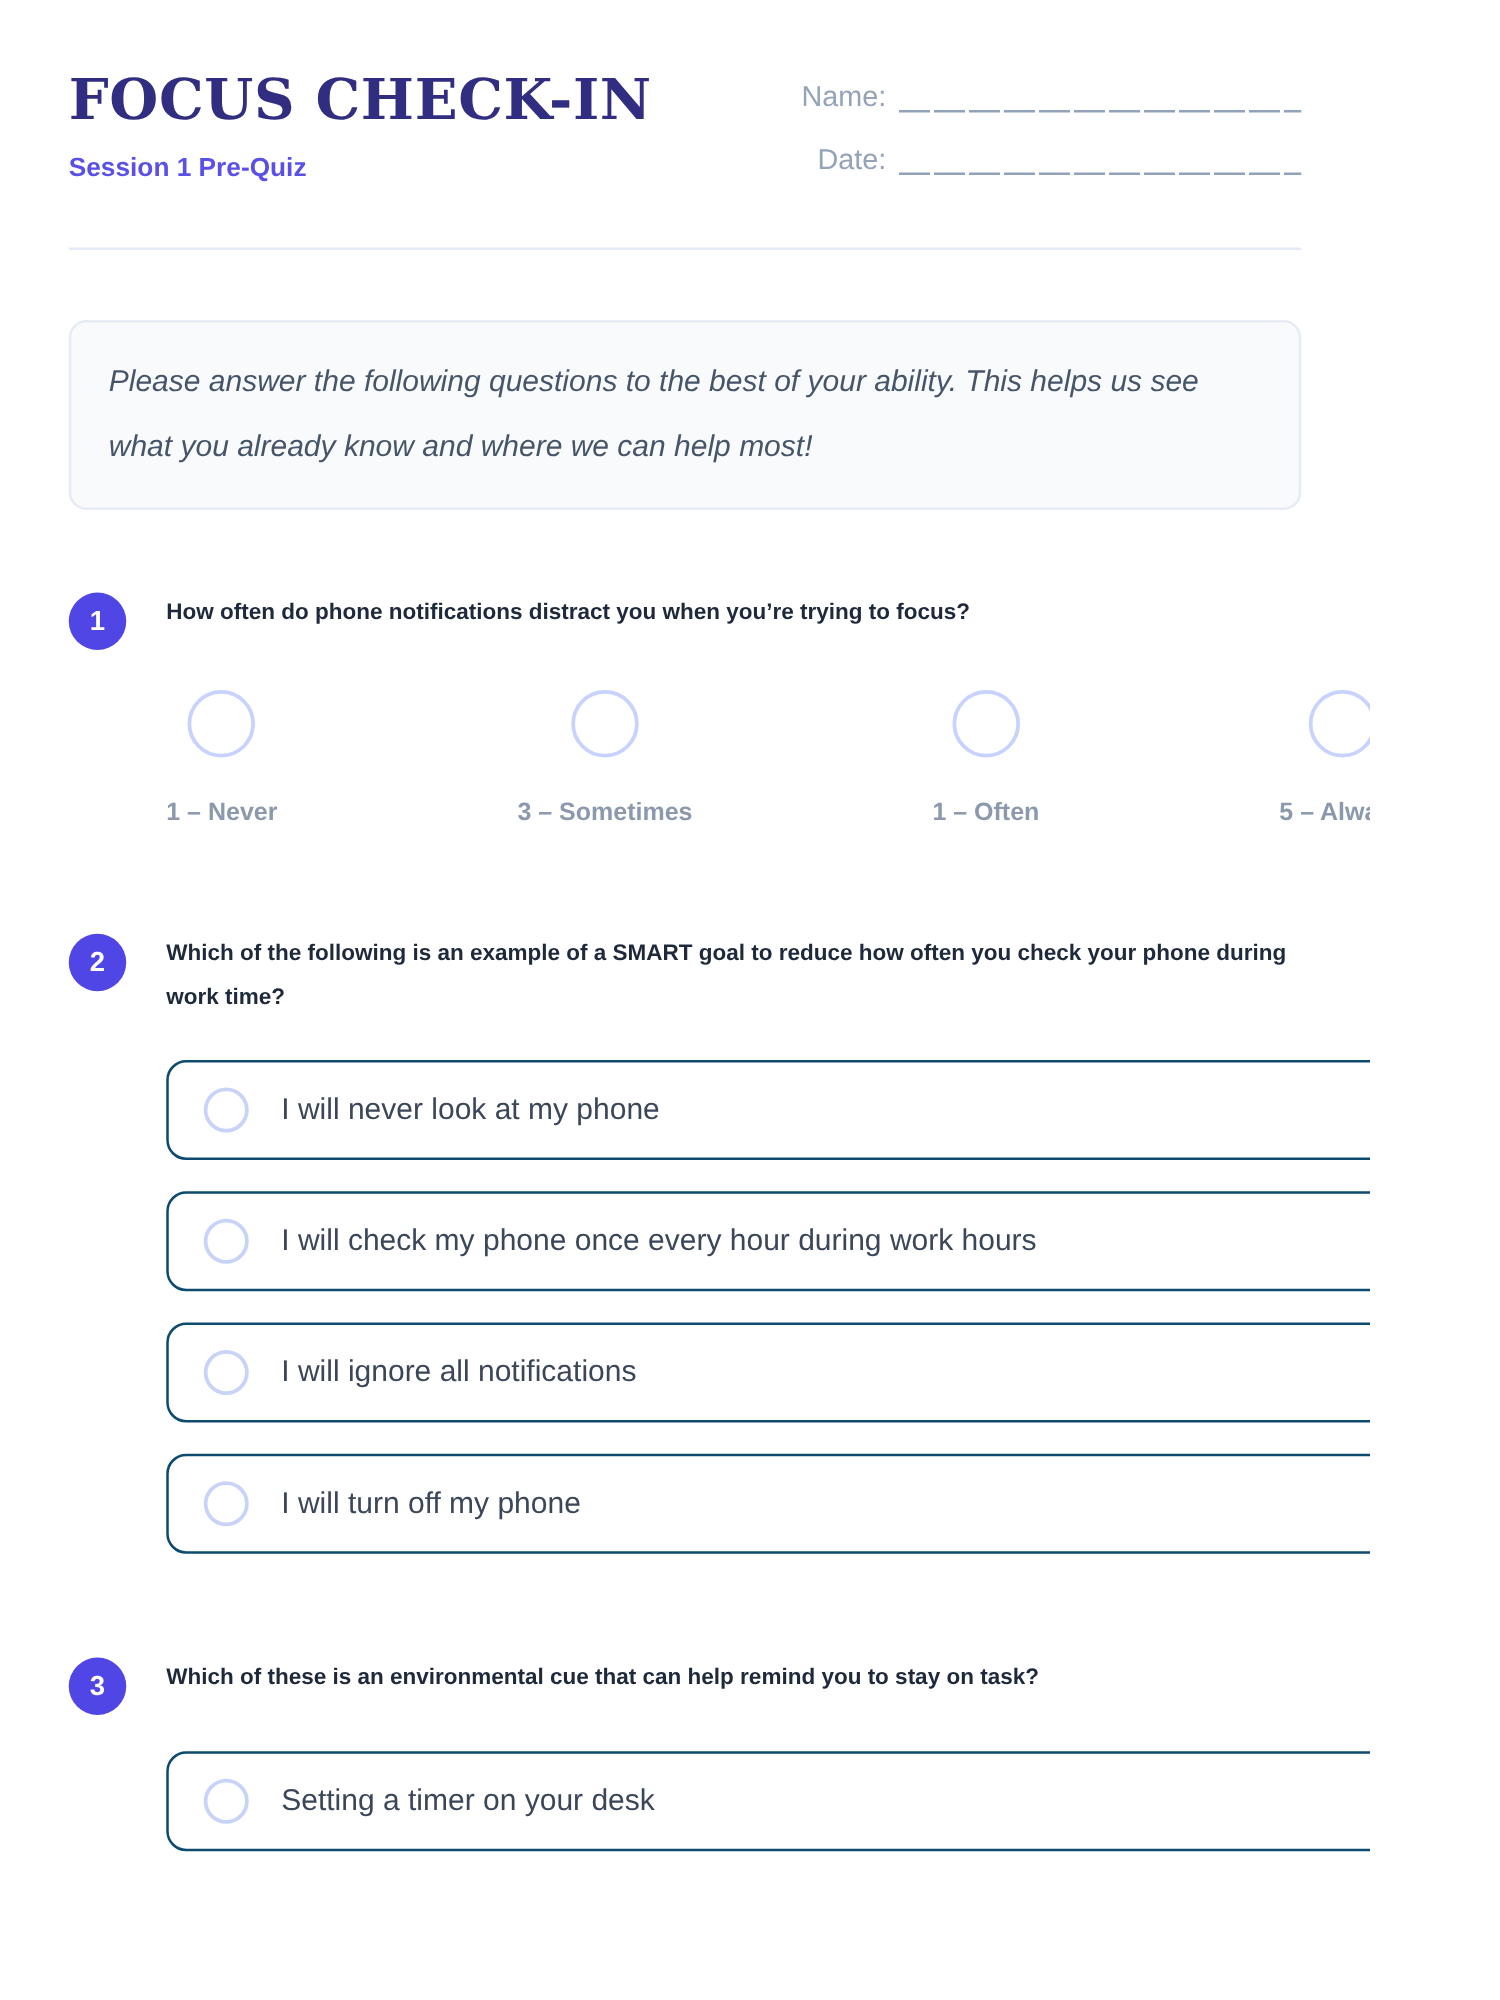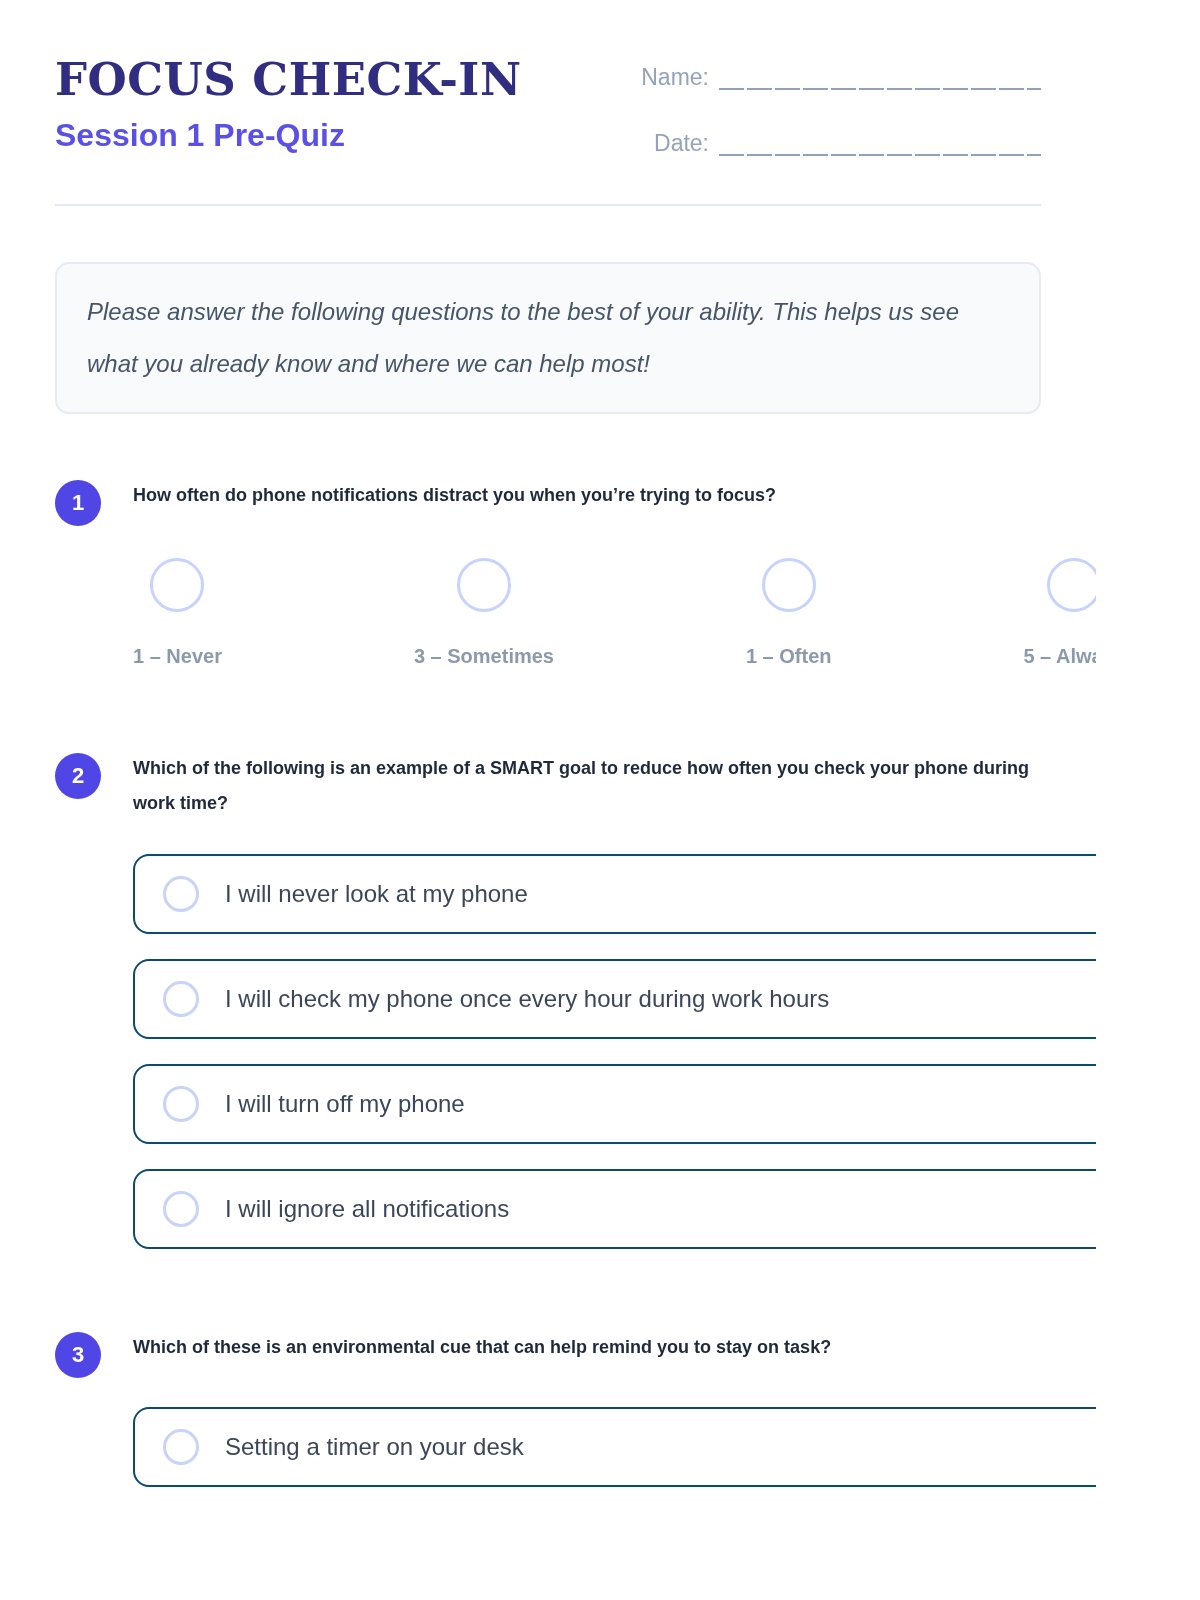--- a/index.html
+++ b/index.html
@@ -8,22 +8,22 @@
     background:#ffffff; font-family:"Liberation Sans", sans-serif;
   }
   .content { padding:0 55px; }
 
   
   .header-row { display:flex; justify-content:space-between; align-items:flex-start; padding-top:56px; }
   .title {
     margin:0; font-family:"DejaVu Serif","Liberation Serif",serif;
     font-size:45px; line-height:48px; font-weight:bold; color:#312e81; letter-spacing:0.5px;
   }
-  .subtitle { margin-top:16px; font-size:32px; line-height:30px; font-weight:bold; color:#5a50e8; }
-  .fields { display:flex; flex-direction:column; gap:40px; margin-top:8px; align-items:flex-end; }
+  .subtitle { margin-top:16px; font-size:21px; line-height:30px; font-weight:bold; color:#5a50e8; }
+  .fields { display:flex; flex-direction:column; gap:24px; margin-top:8px; align-items:flex-end; }
   .field-row { display:flex; align-items:flex-end; }
   .field-label { font-size:23px; color:#94a3b8; line-height:26px; margin-right:10px; }
   .field-line {
     display:inline-block; width:322px; height:22px;
     background-image:repeating-linear-gradient(to right, #93a2bb 0 25px, rgba(0,0,0,0) 25px 28px);
     background-size:100% 2.5px; background-repeat:no-repeat; background-position:0 100%;
   }
 
   .divider { margin-top:48px; height:2px; background:#e3e9f6; }
 
@@ -133,25 +133,25 @@
       <div class="opt">
         <div class="opt-radio"></div>
         <div class="opt-label">I will never look at my phone</div>
       </div>
       <div class="opt">
         <div class="opt-radio"></div>
         <div class="opt-label">I will check my phone once every hour during work hours</div>
       </div>
       <div class="opt">
         <div class="opt-radio"></div>
-        <div class="opt-label">I will turn off my phone</div>
+        <div class="opt-label">I will ignore all notifications</div>
       </div>
       <div class="opt">
         <div class="opt-radio"></div>
-        <div class="opt-label">I will ignore all notifications</div>
+        <div class="opt-label">I will turn off my phone</div>
       </div>
     </div>
 
     <div class="q q3">
       <div class="q-badge">
         <span class="q-num">3</span>
       </div>
       <div class="q-text">Which of these is an environmental cue that can help remind you to stay on task?</div>
     </div>
     <div class="options options-3">

